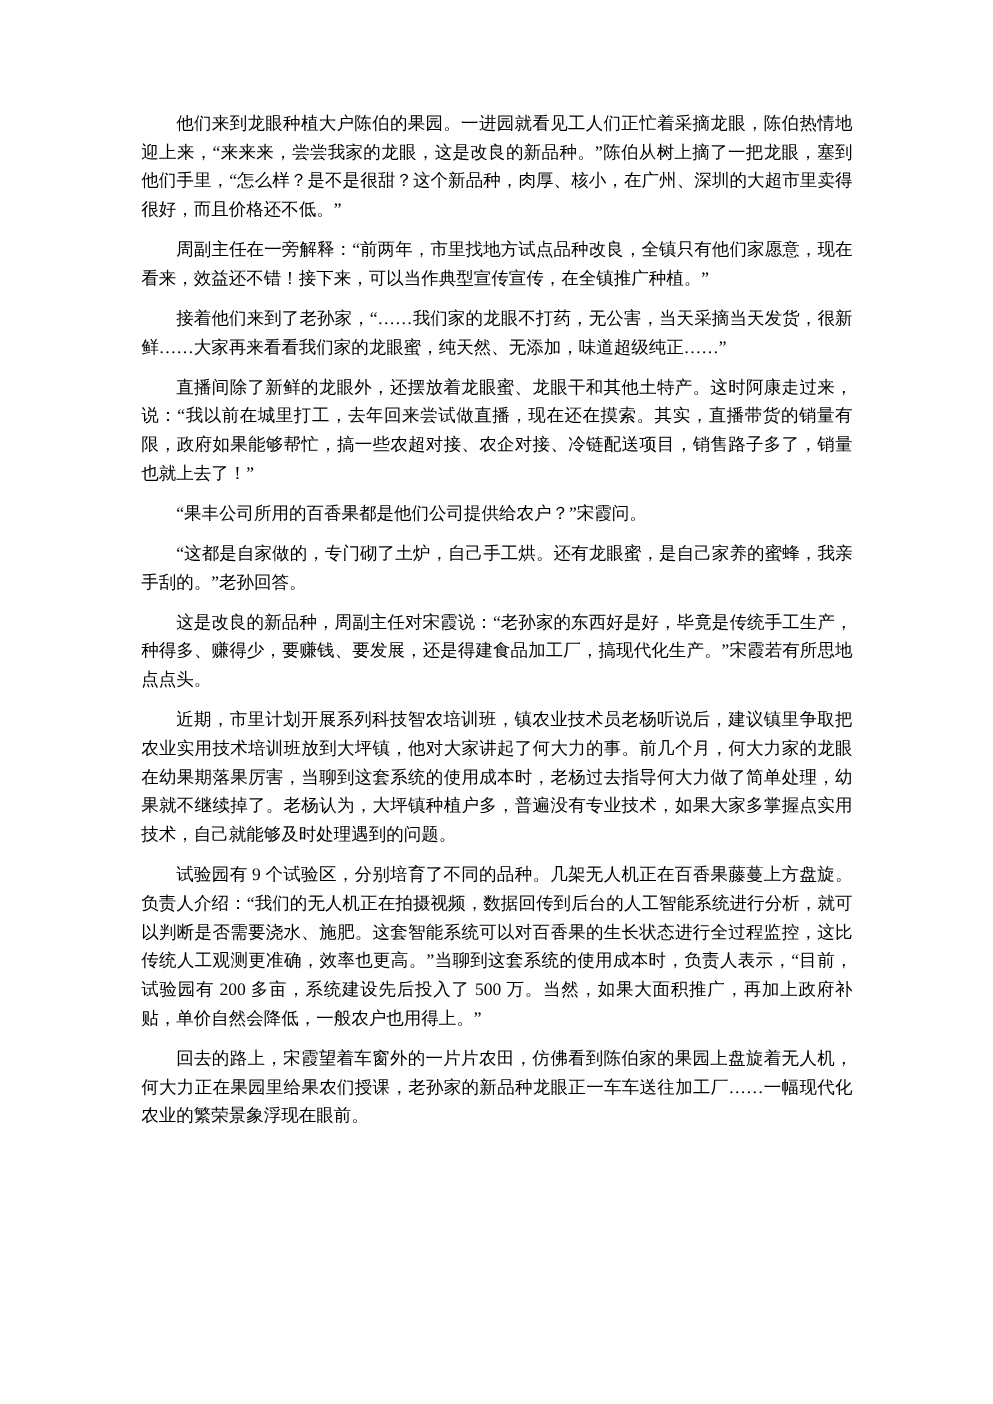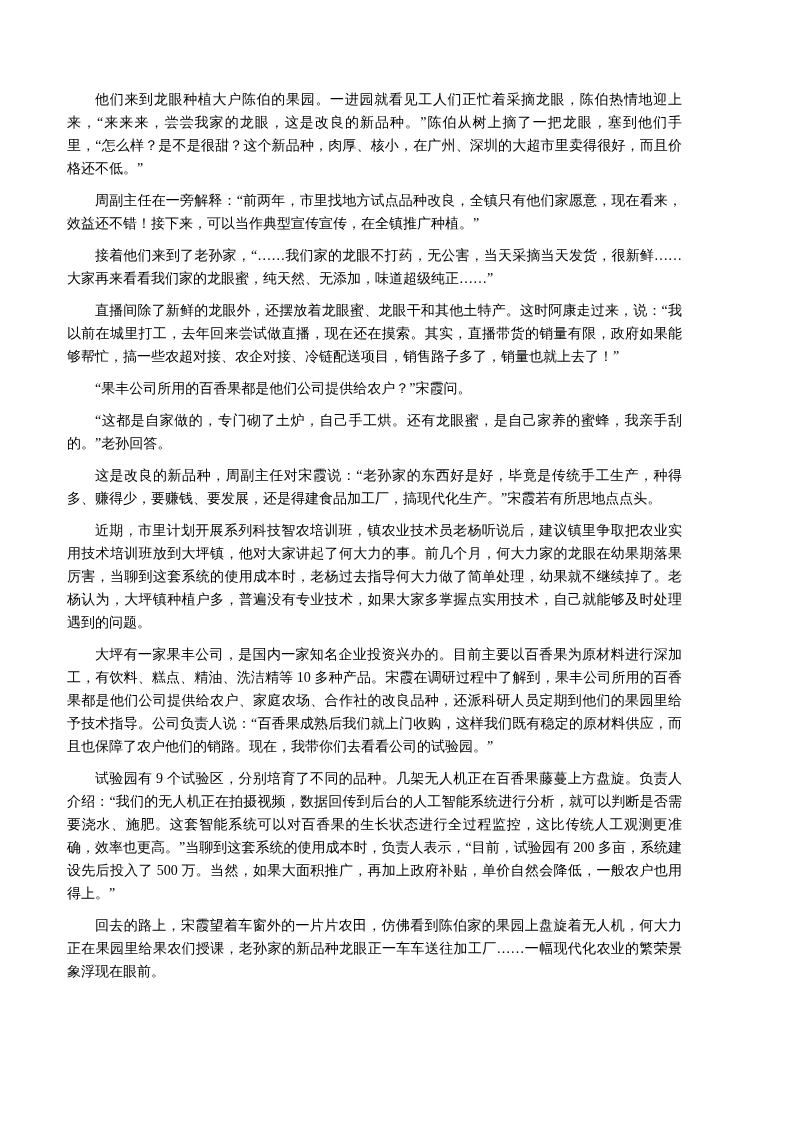--- a/index.html
+++ b/index.html
@@ -11,21 +11,21 @@
     width: 794px;
     height: 1123px;
     overflow: hidden;
     font-family: "Liberation Serif", "DejaVu Serif", serif;
     color: #000000;
   }
   .page {
     box-sizing: border-box;
     width: 794px;
     height: 1123px;
-    padding: 88px 112px 60px 67px;
+    padding: 88px 112px 60px 113px;
     background: #ffffff;
   }
   .doc-body p {
     margin: 0 0 9px 0;
     font-size: 14px;
     line-height: 23px;
     text-align: justify;
     text-justify: inter-ideograph;
     text-indent: 2em;
     word-break: break-all;
@@ -38,17 +38,16 @@
 <div class="page">
   <div class="doc-body">
     <p>他们来到龙眼种植大户陈伯的果园。一进园就看见工人们正忙着采摘龙眼，陈伯热情地迎上来，“来来来，尝尝我家的龙眼，这是改良的新品种。”陈伯从树上摘了一把龙眼，塞到他们手里，“怎么样？是不是很甜？这个新品种，肉厚、核小，在广州、深圳的大超市里卖得很好，而且价格还不低。”</p>
     <p>周副主任在一旁解释：“前两年，市里找地方试点品种改良，全镇只有他们家愿意，现在看来，效益还不错！接下来，可以当作典型宣传宣传，在全镇推广种植。”</p>
     <p>接着他们来到了老孙家，“……我们家的龙眼不打药，无公害，当天采摘当天发货，很新鲜……大家再来看看我们家的龙眼蜜，纯天然、无添加，味道超级纯正……”</p>
     <p>直播间除了新鲜的龙眼外，还摆放着龙眼蜜、龙眼干和其他土特产。这时阿康走过来，说：“我以前在城里打工，去年回来尝试做直播，现在还在摸索。其实，直播带货的销量有限，政府如果能够帮忙，搞一些农超对接、农企对接、冷链配送项目，销售路子多了，销量也就上去了！”</p>
     <p>“果丰公司所用的百香果都是他们公司提供给农户？”宋霞问。</p>
     <p>“这都是自家做的，专门砌了土炉，自己手工烘。还有龙眼蜜，是自己家养的蜜蜂，我亲手刮的。”老孙回答。</p>
     <p>这是改良的新品种，周副主任对宋霞说：“老孙家的东西好是好，毕竟是传统手工生产，种得多、赚得少，要赚钱、要发展，还是得建食品加工厂，搞现代化生产。”宋霞若有所思地点点头。</p>
     <p>近期，市里计划开展系列科技智农培训班，镇农业技术员老杨听说后，建议镇里争取把农业实用技术培训班放到大坪镇，他对大家讲起了何大力的事。前几个月，何大力家的龙眼在幼果期落果厉害，当聊到这套系统的使用成本时，老杨过去指导何大力做了简单处理，幼果就不继续掉了。老杨认为，大坪镇种植户多，普遍没有专业技术，如果大家多掌握点实用技术，自己就能够及时处理遇到的问题。</p>
-    <p>大坪有一家果丰公司，是国内一家知名企业投资兴办的。目前主要以百香果为原材料进行深加工，有饮料、糕点、精油、洗洁精等 10 多种产品。宋霞在调研过程中了解到，果丰公司所用的百香果都是他们公司提供给农户、家庭农场、合作社的改良品种，还派科研人员定期到他们的果园里给予技术指导。公司负责人说：“百香果成熟后我们就上门收购，这样我们既有稳定的原材料供应，而且也保障了农户他们的销路。现在，我带你们去看看公司的试验园。”</p>
     <p>试验园有 9 个试验区，分别培育了不同的品种。几架无人机正在百香果藤蔓上方盘旋。负责人介绍：“我们的无人机正在拍摄视频，数据回传到后台的人工智能系统进行分析，就可以判断是否需要浇水、施肥。这套智能系统可以对百香果的生长状态进行全过程监控，这比传统人工观测更准确，效率也更高。”当聊到这套系统的使用成本时，负责人表示，“目前，试验园有 200 多亩，系统建设先后投入了 500 万。当然，如果大面积推广，再加上政府补贴，单价自然会降低，一般农户也用得上。”</p>
     <p>回去的路上，宋霞望着车窗外的一片片农田，仿佛看到陈伯家的果园上盘旋着无人机，何大力正在果园里给果农们授课，老孙家的新品种龙眼正一车车送往加工厂……一幅现代化农业的繁荣景象浮现在眼前。</p>
   </div>
 </div>
 
 </body></html>

